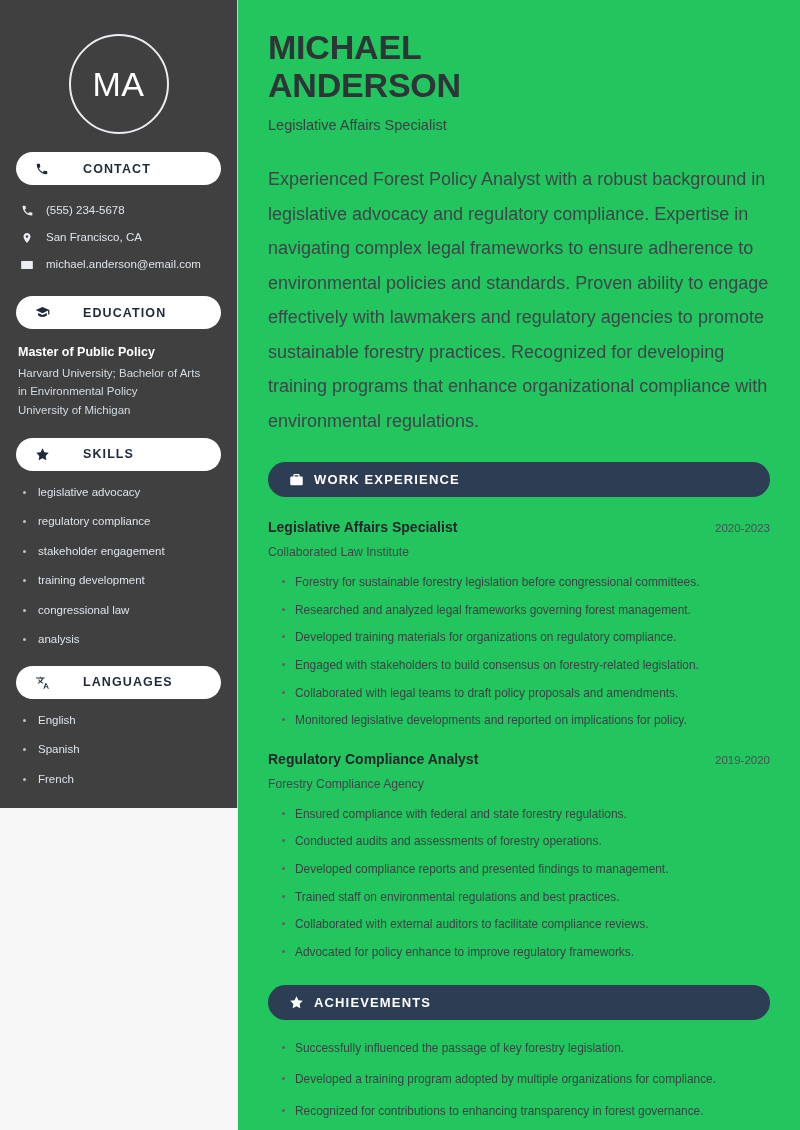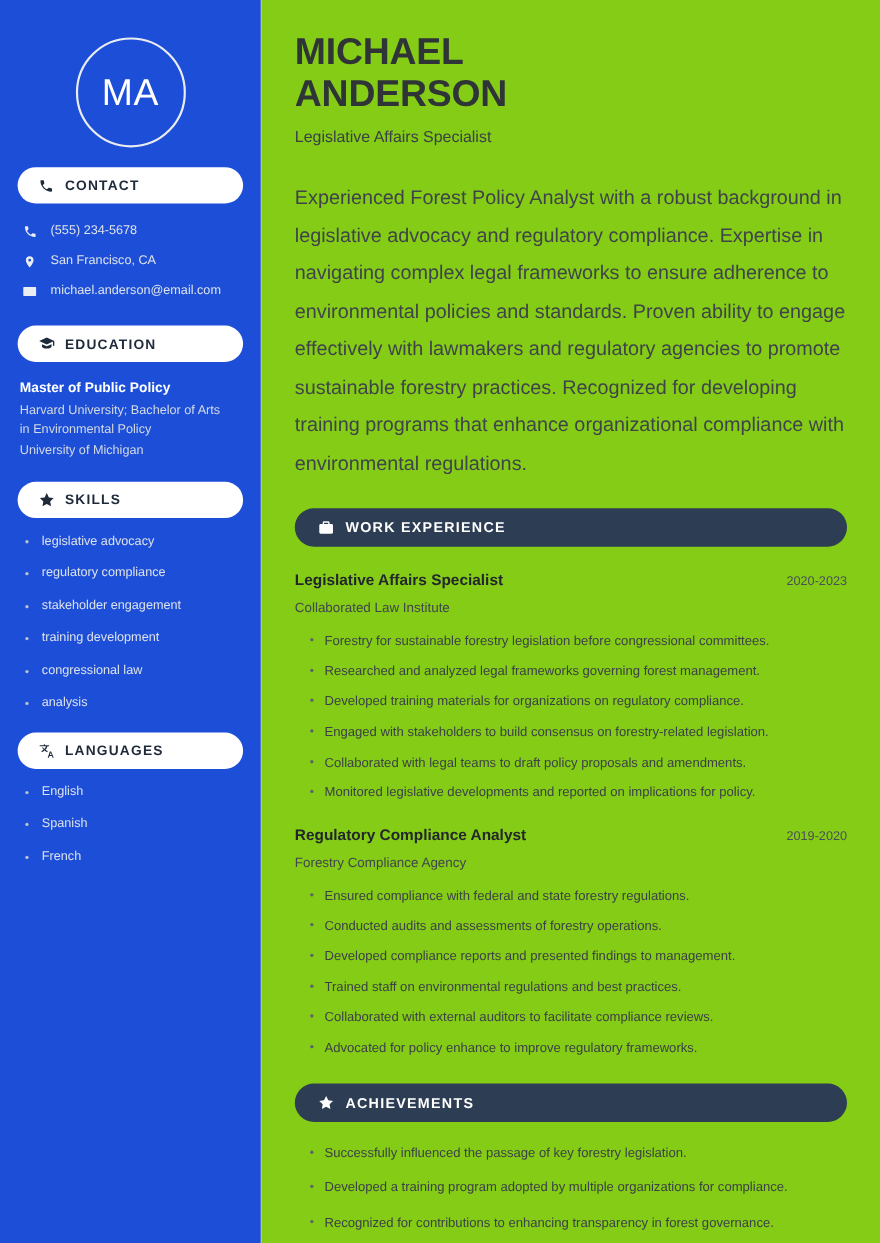--- a/index.html
+++ b/index.html
@@ -18,22 +18,22 @@
     width: 800px;
     height: 1130px;
     background: #f7f7f8;
     display: flex;
   }
 
   
   .sidebar {
     width: 238px;
     min-width: 238px;
-    height: 1130px;
-    background: #1d4ed8;
+    height: 808px;
+    background: #404040;
     box-sizing: border-box;
     padding: 0 16px;
     border-right: 1px solid #c9ced6;
     position: relative;
   }
 
   .avatar-wrap {
     display: flex;
     justify-content: center;
     padding-top: 34px;
@@ -59,20 +59,21 @@
   
   .pill {
     margin-top: 18px;
     background: #ffffff;
     border-radius: 20px;
     height: 33px;
     display: flex;
     align-items: center;
     padding-left: 18px;
     box-sizing: border-box;
+    gap: 24px;
   }
   .pill .pill-icon {
     display: inline-flex;
     align-items: center;
     justify-content: center;
     width: 16px;
     height: 16px;
     margin-right: 9px;
     color: #1e2a3a;
     flex: 0 0 auto;
@@ -147,21 +148,21 @@
     width: 3px;
     height: 3px;
     background: #b9c3ce;
     border-radius: 50%;
   }
 
   
   .main {
     flex: 1;
     height: 1130px;
-    background: #84cc16;
+    background: #22c55e;
     box-sizing: border-box;
     padding: 28px 30px 0 30px;
   }
 
   .name {
     color: #2f3437;
     font-size: 34px;
     font-weight: bold;
     line-height: 1.12;
     letter-spacing: -0.2px;

